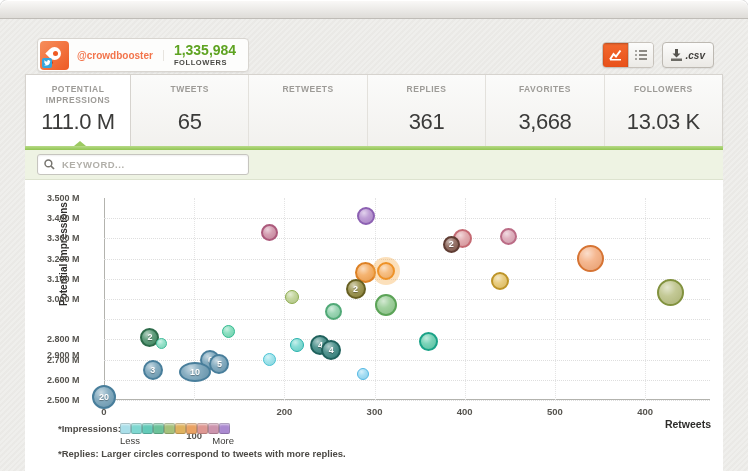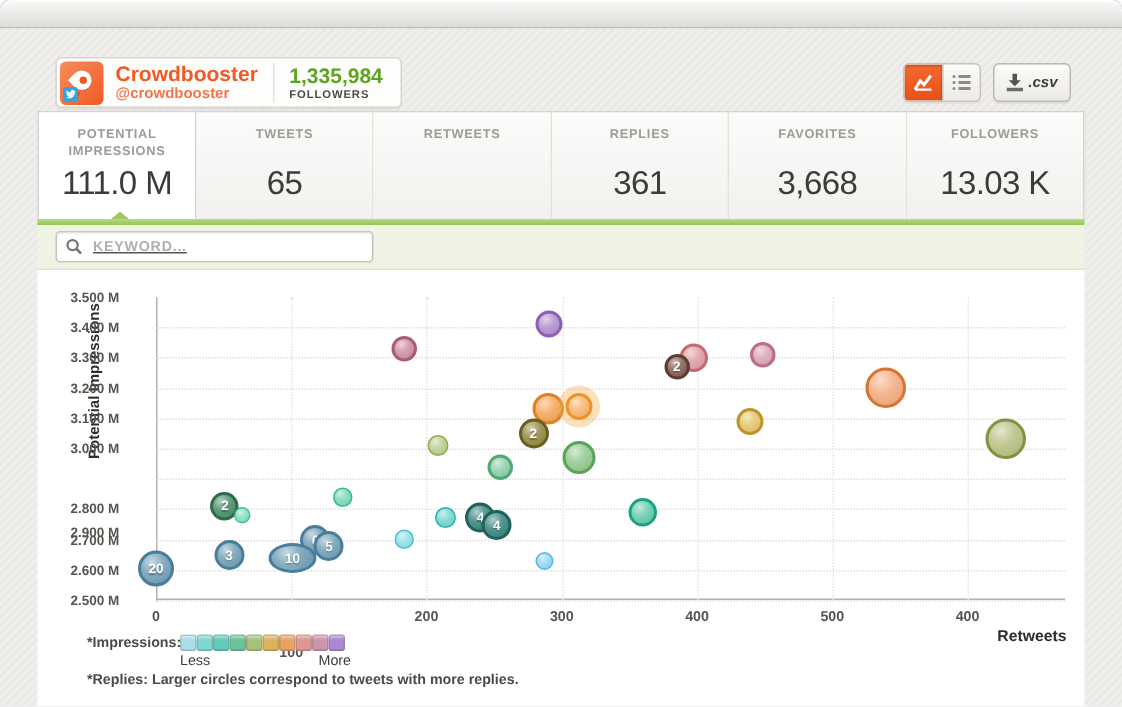--- a/index.html
+++ b/index.html
@@ -43,21 +43,21 @@
   .stat:last-child{ border-right:none;}
   .stat.selected{ flex:0 0 105px; background:#fff; border-right:1px solid #d6d3ce;}
   .stat-label{ height:25px; display:flex; align-items:flex-start; justify-content:center; text-align:center; font-size:8.5px; font-weight:bold; letter-spacing:.5px; color:#9d9b97; line-height:11px; width:92%;}
   .stat-value{ font-size:22px; color:#3b3b3a; letter-spacing:-.4px; white-space:nowrap;}
 
   
   .green-bar{ position:relative; height:4px; background:linear-gradient(#b7da88,#92c552);}
   .tab-arrow{ position:absolute; left:49px; top:-5px; width:0; height:0; border-left:6px solid transparent; border-right:6px solid transparent; border-bottom:5px solid #9cca61;}
   .keyword-row{ height:30px; background:#eef3e3; border-bottom:1px solid #dde3cf; display:flex; align-items:center; padding-left:12px;}
   .search-wrap{ position:relative; width:212px; height:21px;}
-  .search-wrap input{ width:100%; height:100%; border:1px solid #c6c5bf; border-radius:3px; background:#fff; padding:0 6px 0 24px; font-family:"Liberation Sans",sans-serif; font-size:9.5px; font-weight:bold; letter-spacing:.5px; color:#555; box-shadow:inset 0 1px 2px rgba(0,0,0,.07); outline:none;text-decoration:underline;}
+  .search-wrap input{ width:100%; height:100%; border:1px solid #c6c5bf; border-radius:3px; background:#fff; padding:0 6px 0 24px; font-family:"Liberation Sans",sans-serif; font-size:9.5px; font-weight:bold; letter-spacing:.5px; color:#555; box-shadow:inset 0 1px 2px rgba(0,0,0,.07); outline:none;}
   .search-wrap input::placeholder{ color:#b1afa9;}
   .search-icon{ position:absolute; left:7px; top:5px;}
 
   
   .chart-panel{ position:relative; height:293px; background:#fff;}
   .plot{ position:absolute; left:79px; top:18px; width:606px; height:202px;}
   .hgrid{ position:absolute; left:0; width:100%; height:0; border-top:1px dotted #dedede;}
   .vgrid{ position:absolute; top:0; height:100%; width:0; border-left:1px dotted #e4e4e4;}
   .yaxis-line{ position:absolute; left:0; top:0; width:1px; height:100%; background:#b3b3ae;}
   .xaxis-line{ position:absolute; left:0; bottom:0; width:100%; height:1px; background:#b3b3ae;}
@@ -93,21 +93,20 @@
           <div class="rocket"></div>
           <div class="rocket-window"></div>
           <div class="rocket-dot"></div>
           <div class="tw-badge">
             <svg width="8" height="8" viewBox="0 0 14 12">
                 <path fill="#fff" d="M13 1.5c-.5.3-1 .5-1.5.6A2.4 2.4 0 0 0 9.7.6C8.4.6 7.3 1.7 7.3 3c0 .2 0 .4.1.6C5.4 3.5 3.7 2.6 2.5 1.2c-.2.4-.3.8-.3 1.2 0 .8.4 1.6 1.1 2-.4 0-.8-.1-1.1-.3v.1c0 1.2.8 2.2 1.9 2.4-.2.1-.4.1-.6.1h-.6c.4 1 1.3 1.7 2.4 1.7a4.8 4.8 0 0 1-3.6 1c1.1.7 2.3 1.1 3.7 1.1 4.4 0 6.8-3.6 6.8-6.8v-.3c.5-.3.9-.8 1.2-1.3-.4.2-.9.3-1.4.4.5-.3.9-.8 1-1.4z"></path>
               </svg>
           </div>
         </div>
         <div class="brand-names">
-          <span class="brand-name">Crowdbooster</span>
           <span class="brand-handle">@crowdbooster</span>
         </div>
         <div class="followers-box">
           <span class="followers-count">1,335,984</span>
           <span class="followers-label">FOLLOWERS</span>
         </div>
       </div>
 
       <div class="header-controls">
         <div class="toggle-group">
@@ -264,21 +263,21 @@
           <div class="bubble" style="left: 105.429px; top: 155.64px; height: 20px; width: 20px; background-color: rgb(109, 156, 180); border: 2px solid rgb(72, 126, 155);">
             <span>5</span>
           </div>
           <div class="bubble" style="left: 38.6964px; top: 161.7px; height: 20px; width: 20px; background-color: rgb(109, 156, 180); border: 2px solid rgb(72, 126, 155);">
             <span>3</span>
           </div>
           <div class="bubble" style="left: 75px; top: 163.72px; height: 20px; width: 32px; background-color: rgb(109, 156, 180); border: 2px solid rgb(72, 126, 155);">
             <span>10</span>
           </div>
           <div class="bubble" style="left: 252.812px; top: 169.74px; height: 12px; width: 12px; background-color: rgb(147, 215, 242); border: 1.5px solid rgb(85, 185, 228);"></div>
-          <div class="bubble" style="left: -12px; top: 169px; height: 24px; width: 24px; background-color: rgb(109, 156, 180); border: 2px solid rgb(72, 126, 155); text-align: center;">
+          <div class="bubble" style="left: -12px; top: 187px; height: 24px; width: 24px; background-color: rgb(109, 156, 180); border: 2px solid rgb(72, 126, 155); text-align: center;">
             <span>20</span>
           </div>
         </div>
 
       <div class="legend">
         <div class="legend-line1">
           <span class="legend-title">*Impressions:</span>
           <span class="scale-strip" id="scale-strip">
               <span class="swatch" style="background: rgb(170, 223, 233);"></span>
               <span class="swatch" style="background: rgb(126, 215, 208);"></span>

